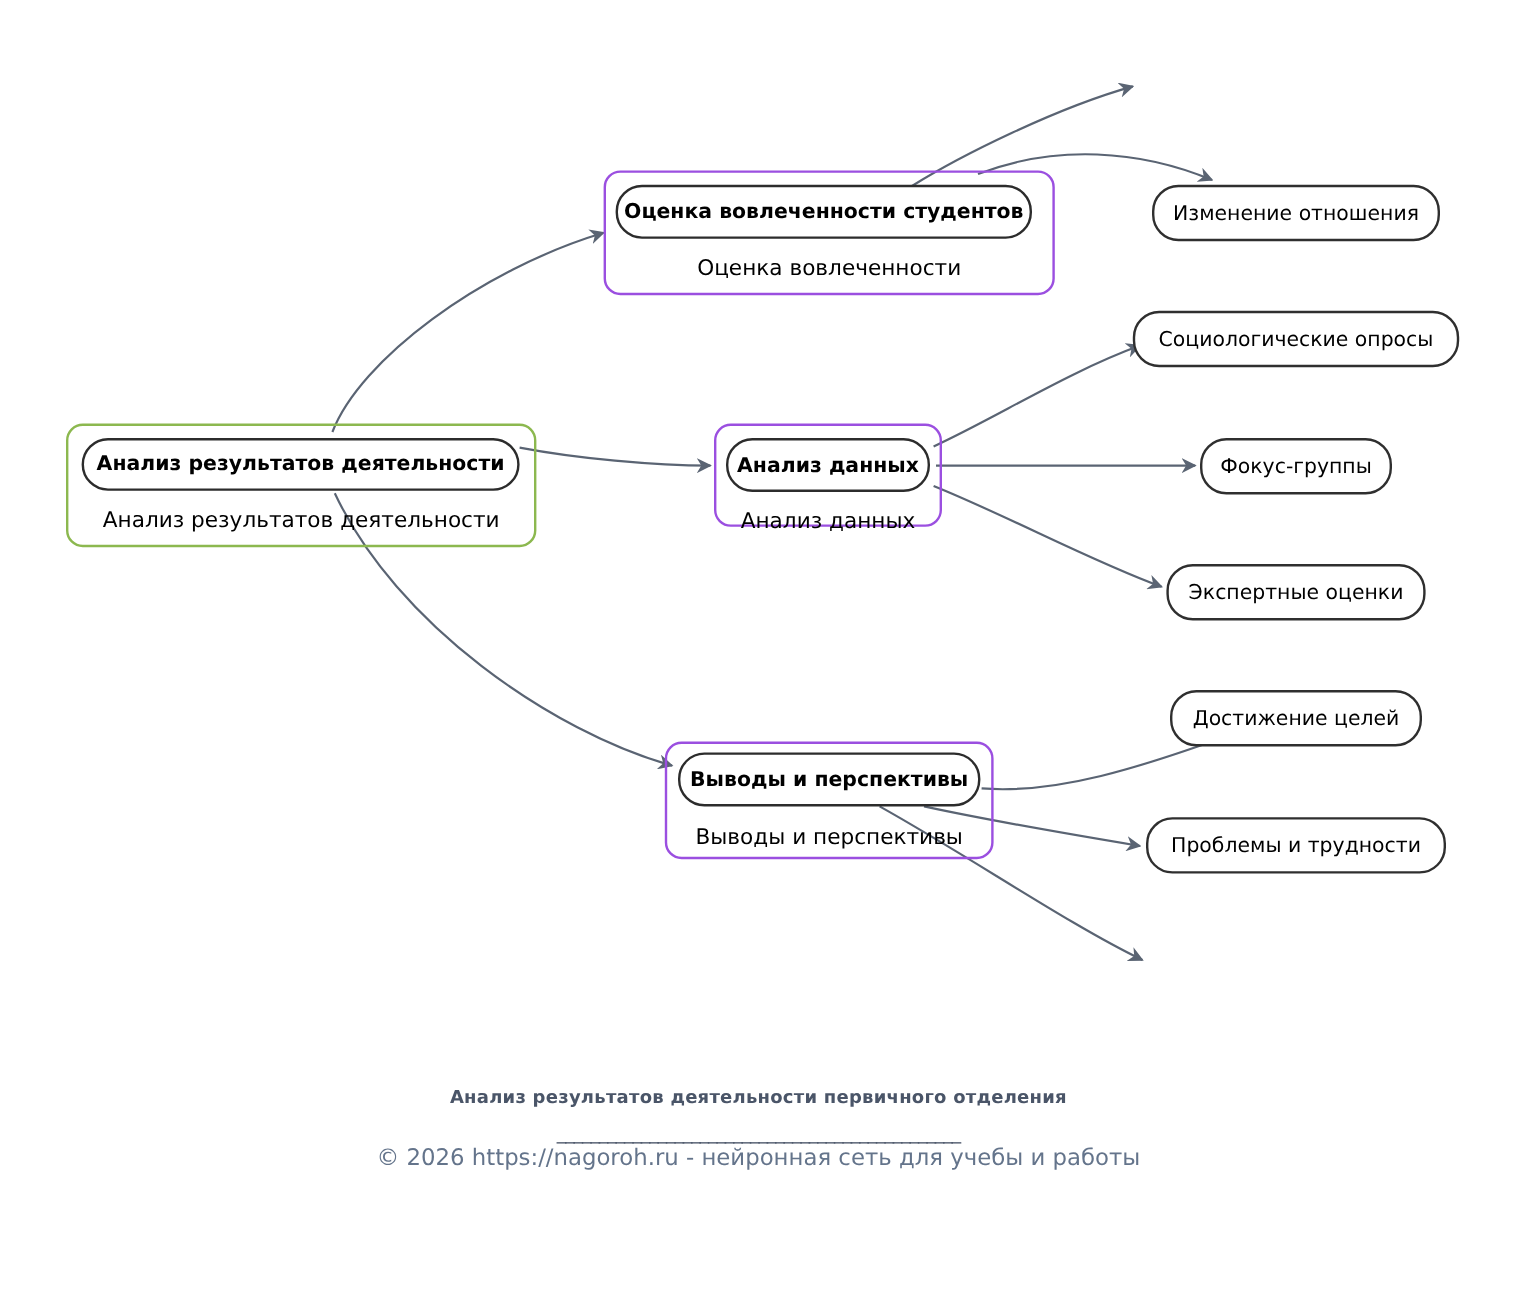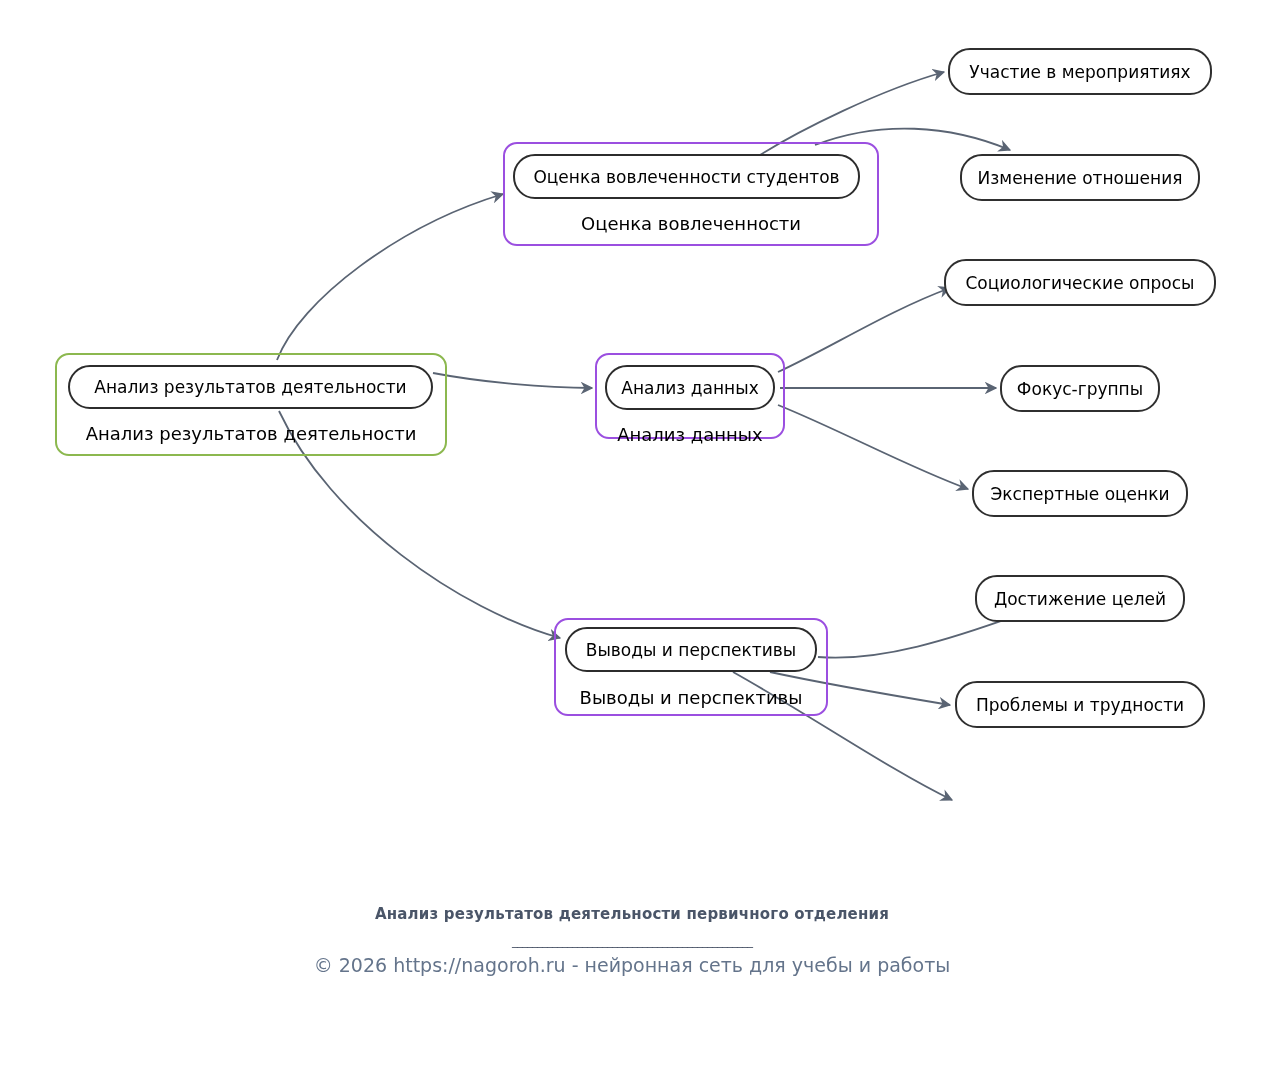--- a/index.html
+++ b/index.html
@@ -46,20 +46,21 @@
     position: absolute;
     box-sizing: border-box;
     border: 2.2px solid #2c2c2c;
     border-radius: 22px;
     background: #ffffff;
     display: flex;
     align-items: center;
     justify-content: center;
     white-space: nowrap;
     color: #000000;
+    font-weight: bold;
   }
 
   .group-caption {
     position: absolute;
     left: 0;
     width: 100%;
     text-align: center;
     white-space: nowrap;
     color: #000000;
   }
@@ -91,21 +92,21 @@
     font-size: 15px;
     font-weight: bold;
     color: #4a5568;
     line-height: 19px;
     letter-spacing: 0.2px;
     width: 520px;
     margin: 0 auto;
   }
   #footer-rule {
     margin-top: 10px;
-    font-size: 12px;
+    font-size: 16px;
     color: #4a5568;
     letter-spacing: -1px;
     overflow: hidden;
     white-space: nowrap;
     height: 20px;
   }
   #footer-copy {
     font-size: 19px;
     color: #64748b;
   }
@@ -157,23 +158,20 @@
     <div class="group-caption" style="font-size: 18px; top: 69px;">Анализ данных</div>
   </div>
 
   <div class="node-group branch" style="left: 554px; top: 618px; width: 274px; height: 98px; border-color: rgb(155, 79, 224);">
     <div class="pill" style="left: 9px; top: 7px; width: 252px; height: 45px; font-size: 17px;">
       <span>Выводы и перспективы</span>
     </div>
     <div class="group-caption" style="font-size: 18px; top: 67px;">Выводы и перспективы</div>
   </div>
 
-  <div class="leaf" style="left: 948px; top: 48px; width: 264px; height: 47px;">
-    <span>Участие в мероприятиях</span>
-  </div>
   <div class="leaf" style="left: 960px; top: 154px; width: 240px; height: 47px;">
     <span>Изменение отношения</span>
   </div>
   <div class="leaf" style="left: 944px; top: 259px; width: 272px; height: 47px; text-align: right;">
     <span>Социологические опросы</span>
   </div>
   <div class="leaf" style="left: 1000px; top: 365px; width: 160px; height: 47px;">
     <span>Фокус-группы</span>
   </div>
   <div class="leaf" style="left: 972px; top: 470px; width: 216px; height: 47px;">

